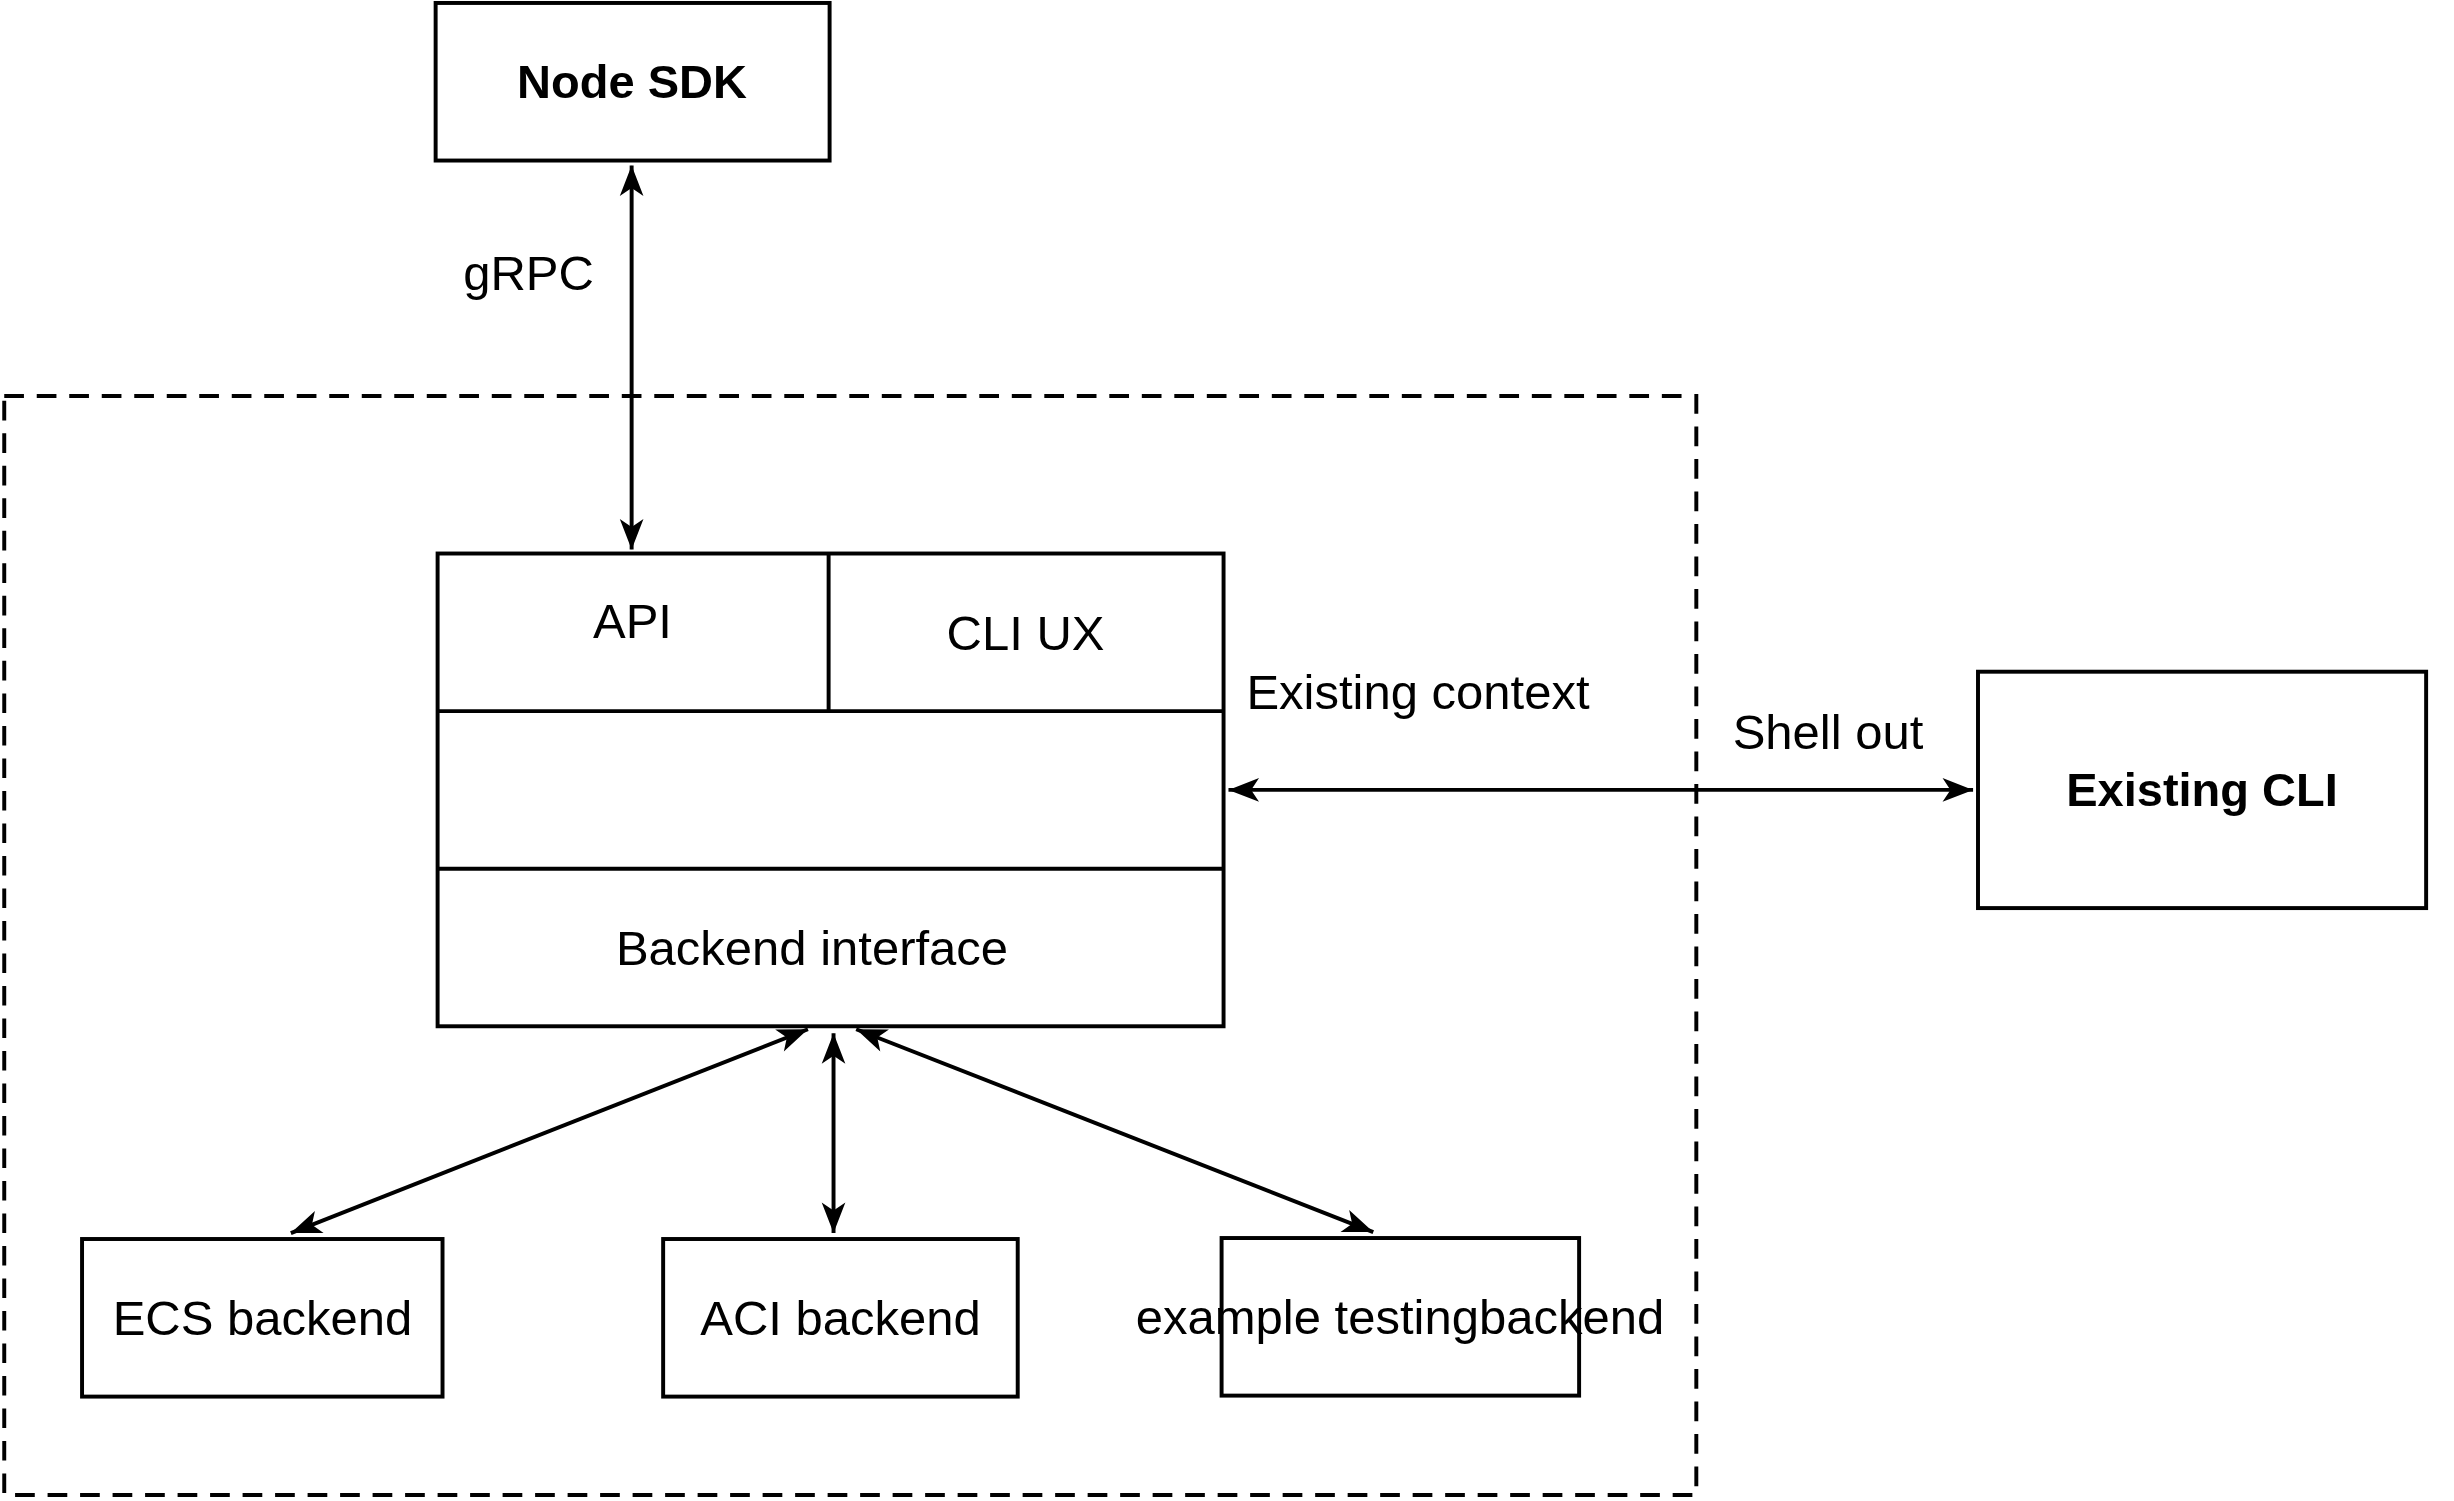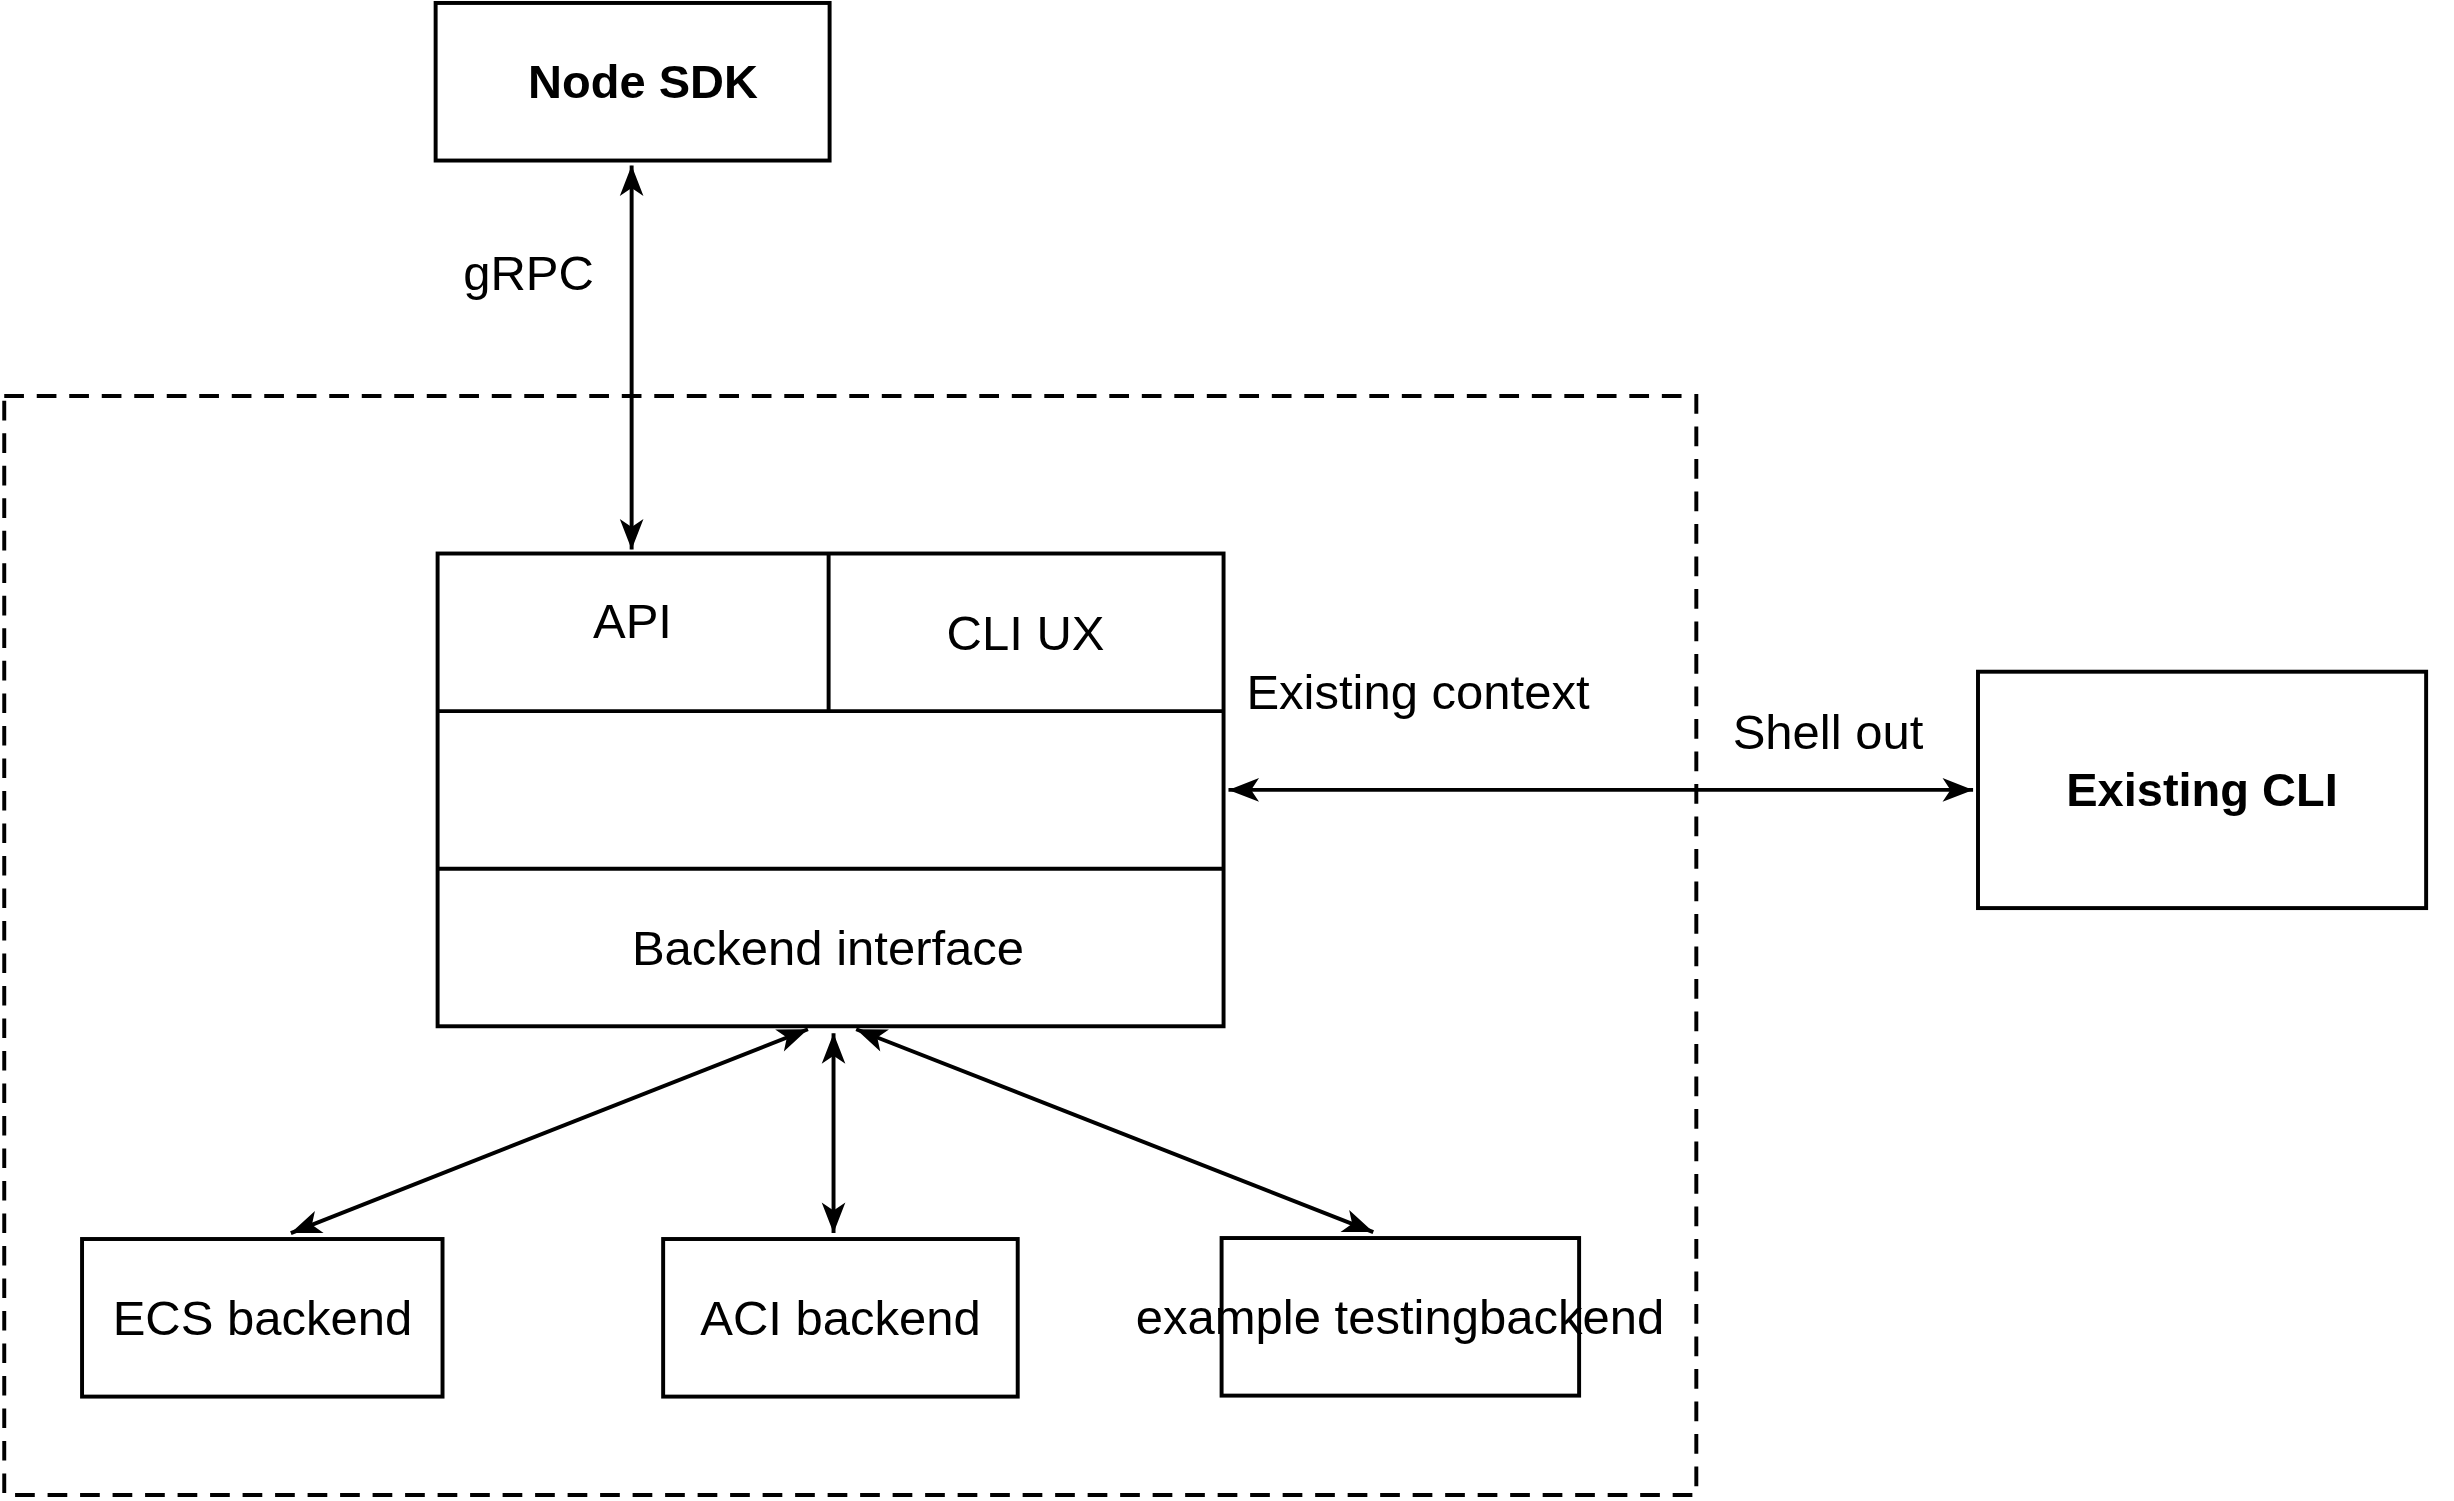--- a/index.html
+++ b/index.html
@@ -74,29 +74,29 @@
 
     <line x1="1247" y1="802" x2="2003" y2="802" stroke="#000000" stroke-width="4" marker-start="url(#arrowhead)" marker-end="url(#arrowhead)"></line>
 
     <line x1="820" y1="1045" x2="295" y2="1252" stroke="#000000" stroke-width="4" marker-start="url(#arrowhead)" marker-end="url(#arrowhead)"></line>
 
     <line x1="846" y1="1049" x2="846" y2="1252" stroke="#000000" stroke-width="4" marker-start="url(#arrowhead)" marker-end="url(#arrowhead)"></line>
 
     <line x1="869" y1="1045" x2="1394" y2="1251" stroke="#000000" stroke-width="4" marker-start="url(#arrowhead)" marker-end="url(#arrowhead)"></line>
   </svg>
 
-  <div class="lbl node-title" style="left:435px; top:3px; width:394px; height:158px;padding-left:11px;">Node SDK</div>
+  <div class="lbl node-title" style="left:435px; top:3px; width:394px; height:158px;">Node SDK</div>
 
 
   <div class="lbl" style="left:437px; top:542px; width:391px; height:158px;">API</div>
 
   <div class="lbl" style="left:828px; top:554px; width:395px; height:158px;">CLI UX</div>
 
 
-  <div class="lbl" style="left:435px; top:869px; width:786px; height:158px;">Backend interface</div>
+  <div class="lbl" style="left:419px; top:869px; width:786px; height:158px;">Backend interface</div>
 
   <div class="lbl node-title" style="left:1978px; top:672px; width:448px; height:236px;">Existing CLI</div>
 
   <div class="lbl" style="left:82px; top:1239px; width:361px; height:158px;">ECS backend</div>
 
   <div class="lbl" style="left:663px; top:1239px; width:355px; height:158px;">ACI backend</div>
 
   <div class="lbl multiline" style="left:1221px; top:1238px; width:358px; height:158px;">
     <div>example testing</div>
     <div>backend</div>

